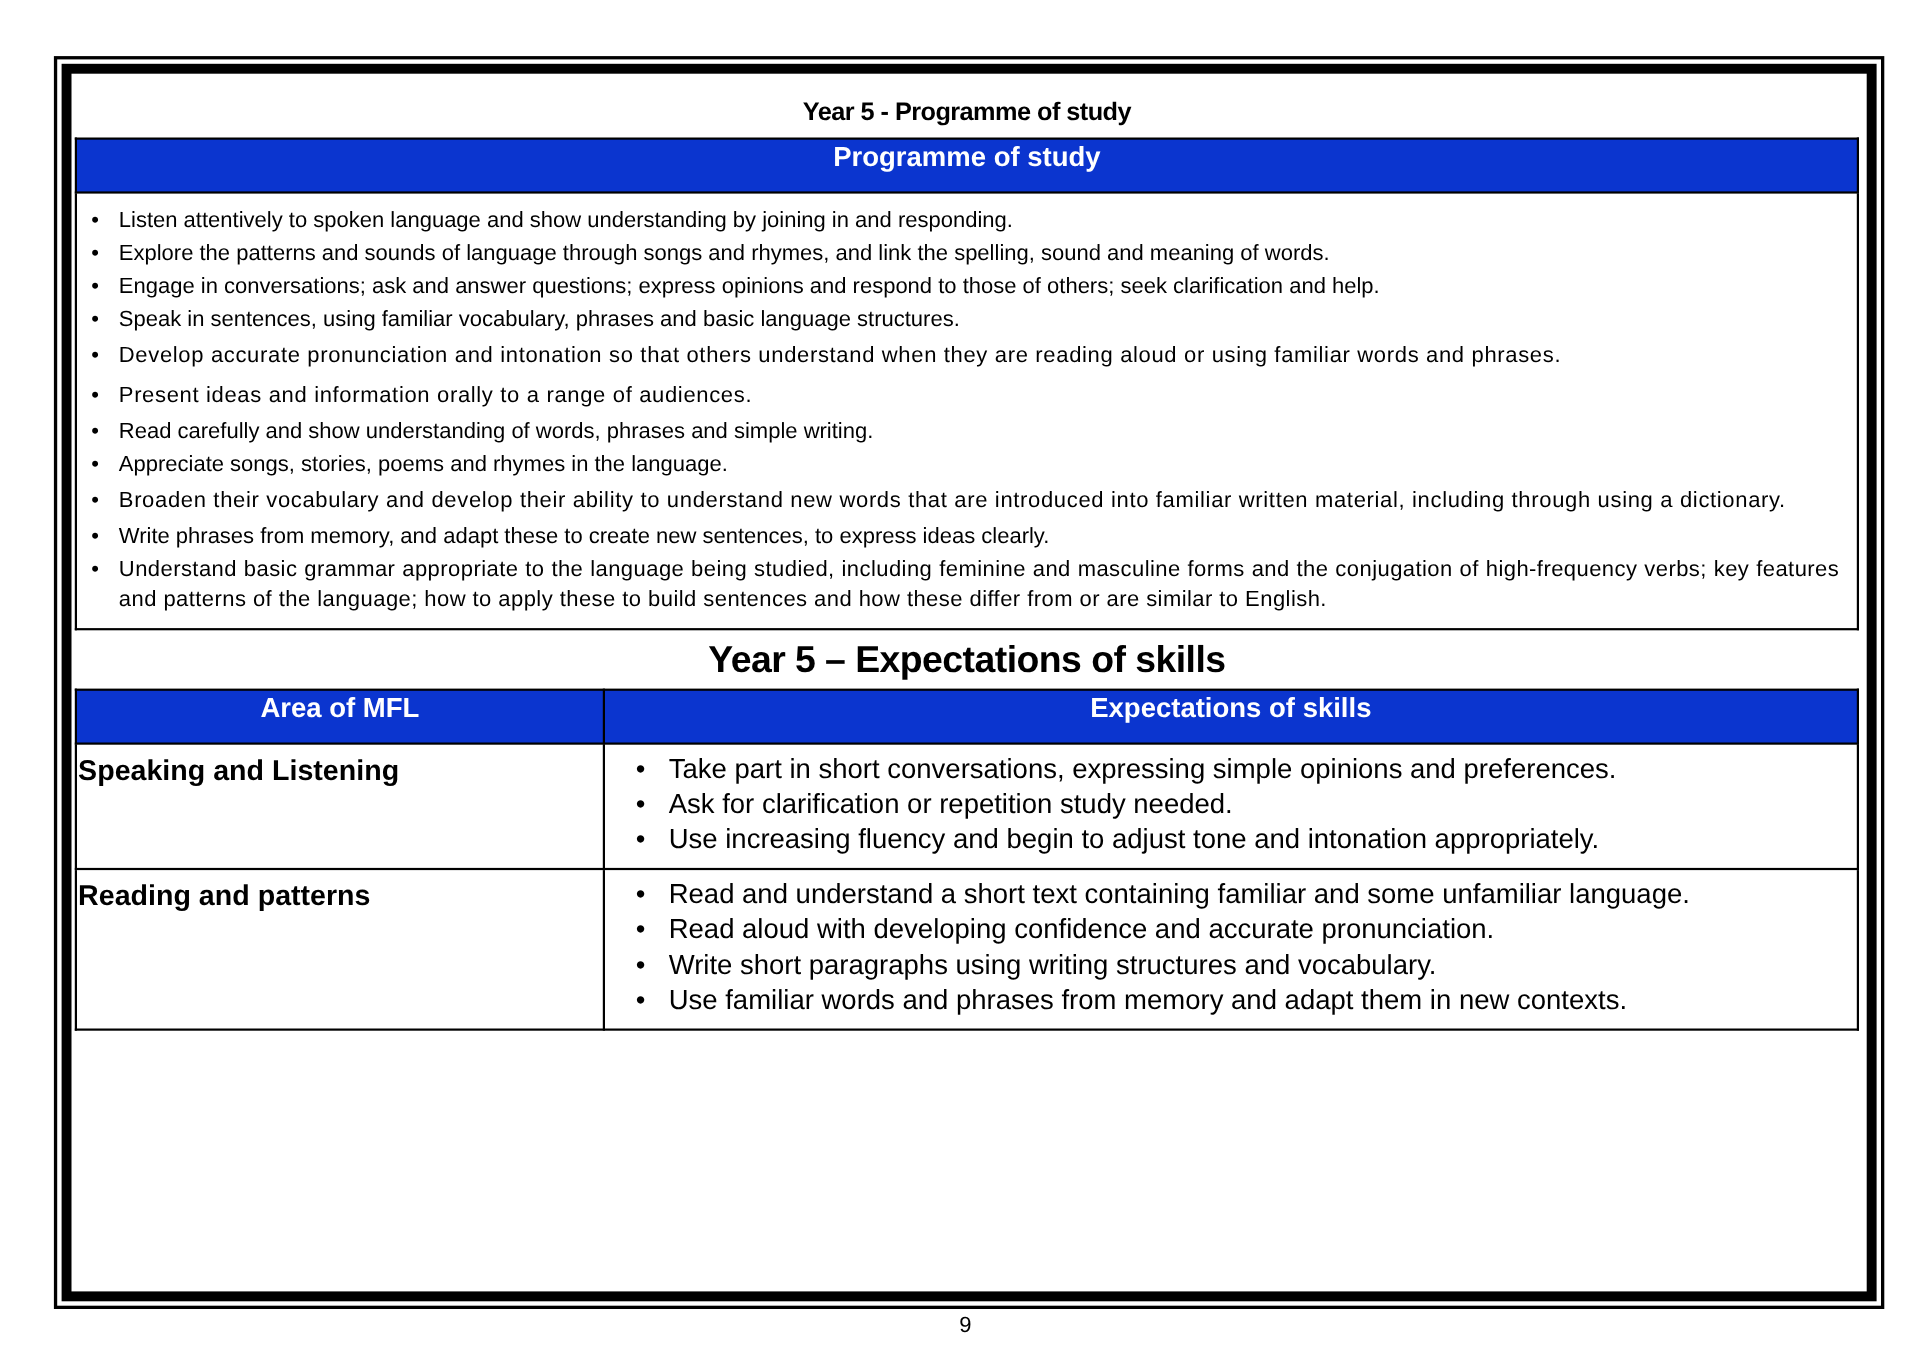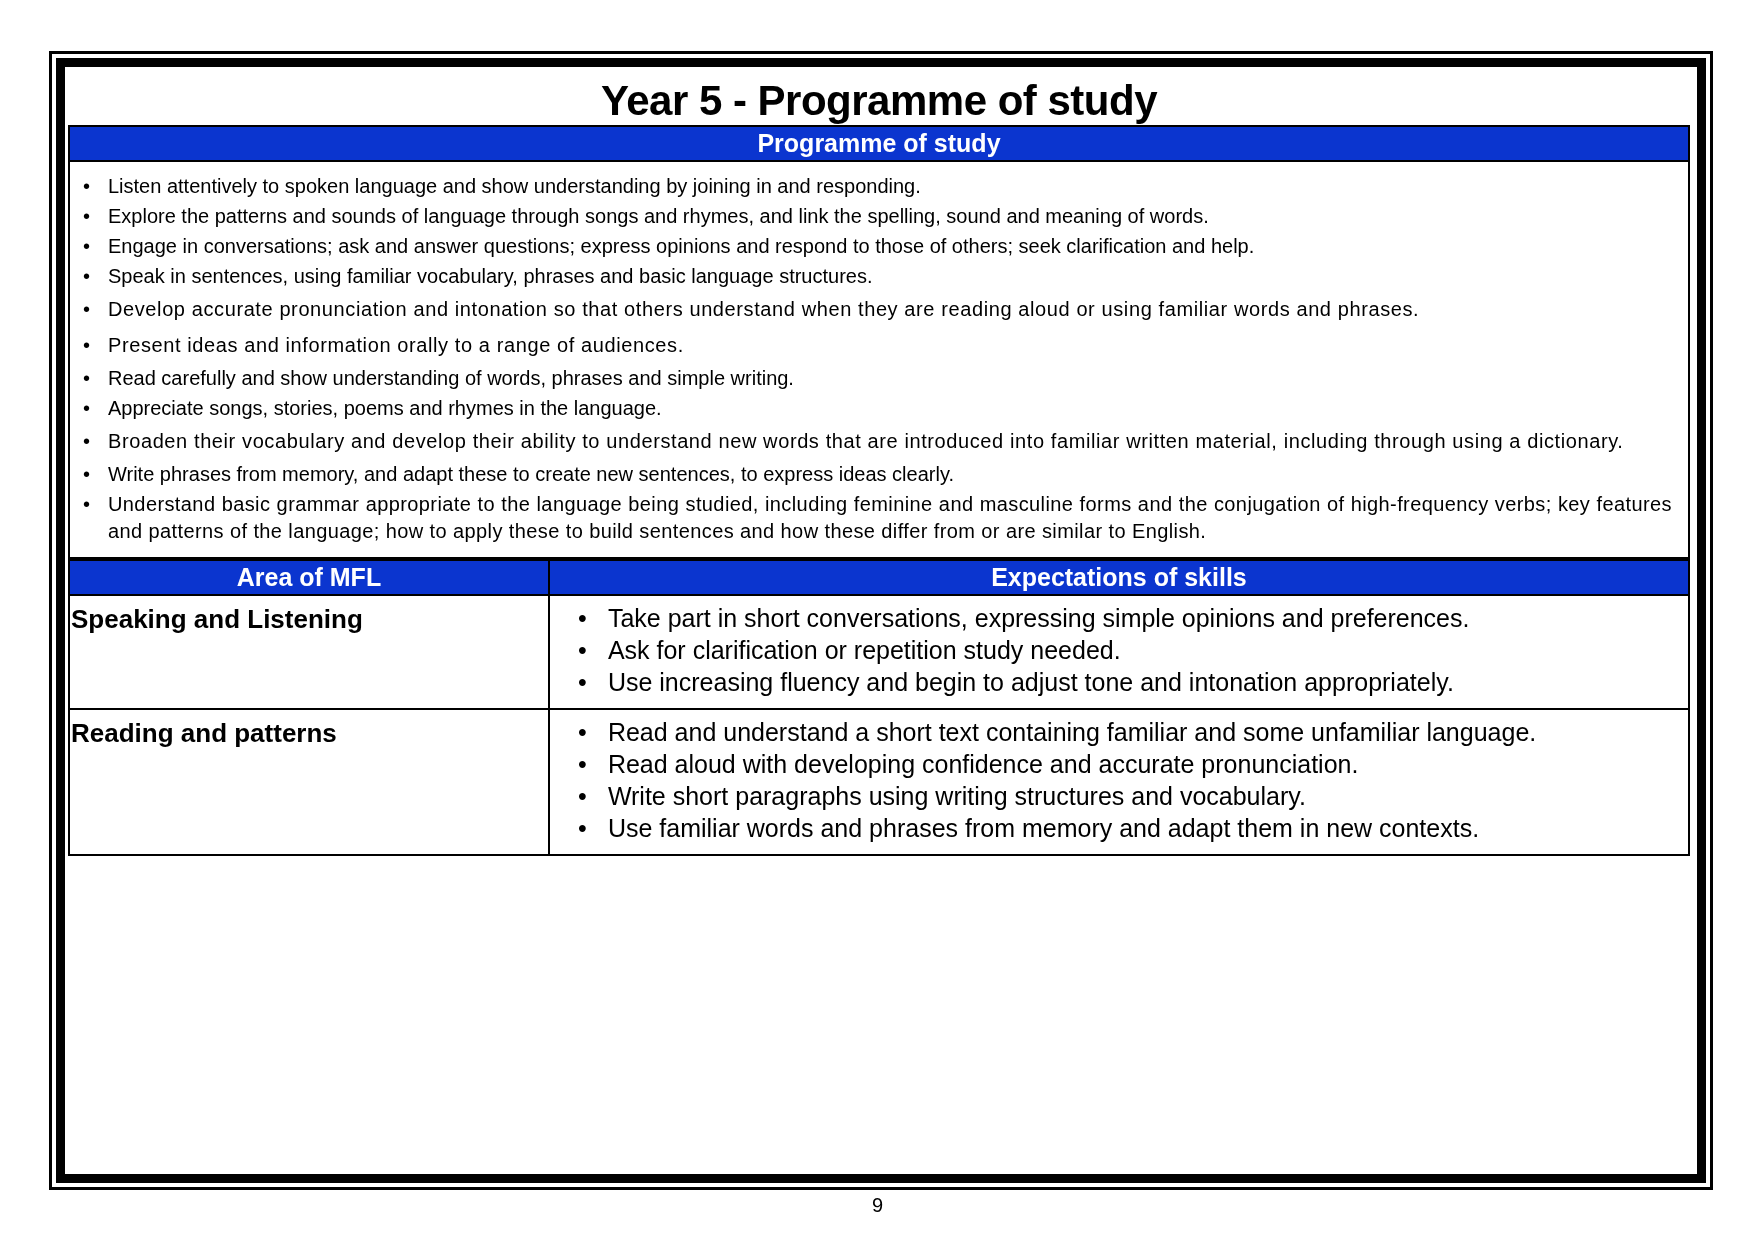--- a/index.html
+++ b/index.html
@@ -20,36 +20,36 @@
   }
   .frame-inner {
     width: 100%; height: 100%;
     border: 9px solid #000;
     box-sizing: border-box;
     padding: 6px 7px 0 3px;
   }
   .doc-title {
     margin: 9px 0 5px 0;
     text-align: center;
-    font-size: 42px;
+    font-size: 23px;
     line-height: 38px;
     font-weight: bold;
     letter-spacing: -0.5px;
   }
   .doc-title.second { margin: 8px 0 7px 0; font-size: 34px; }
 
   table { width: 100%; border-collapse: collapse; table-layout: fixed; }
   table, th, td { border: 2px solid #000; }
   th {
     background: #0b35cf;
     color: #ffffff;
     font-weight: bold;
     font-size: 25px;
     line-height: 28px;
-    padding: 2px 0 3px 0;
+    padding: 2px 0 17px 0;
     text-align: center;
   }
   td { vertical-align: top; }
 
   
   .prog-cell { padding: 8px 6px 12px 2px; }
   ul.bullets { list-style: none; margin: 0; padding: 0; }
   ul.bullets li {
     position: relative;
     padding-left: 36px;
@@ -126,20 +126,21 @@
               <li>Appreciate songs, stories, poems and rhymes in the language.</li>
               <li>Broaden their vocabulary and develop their ability to understand new words that are introduced into familiar written material, including through using a dictionary.</li>
               <li>Write phrases from memory, and adapt these to create new sentences, to express ideas clearly.</li>
               <li>Understand basic grammar appropriate to the language being studied, including feminine and masculine forms and the conjugation of high-frequency verbs; key features and patterns of the language; how to apply these to build sentences and how these differ from or are similar to English.</li>
             </ul>
           </td>
         </tr>
       </tbody>
     </table>
 
+    <h2 class="doc-title second">Year 5 – Expectations of skills</h2>
 
     <table>
       <thead>
         <tr>
           <th class="col-area">Area of MFL</th>
           <th>Expectations of skills</th>
         </tr>
       </thead>
       <tbody>
         <tr>

